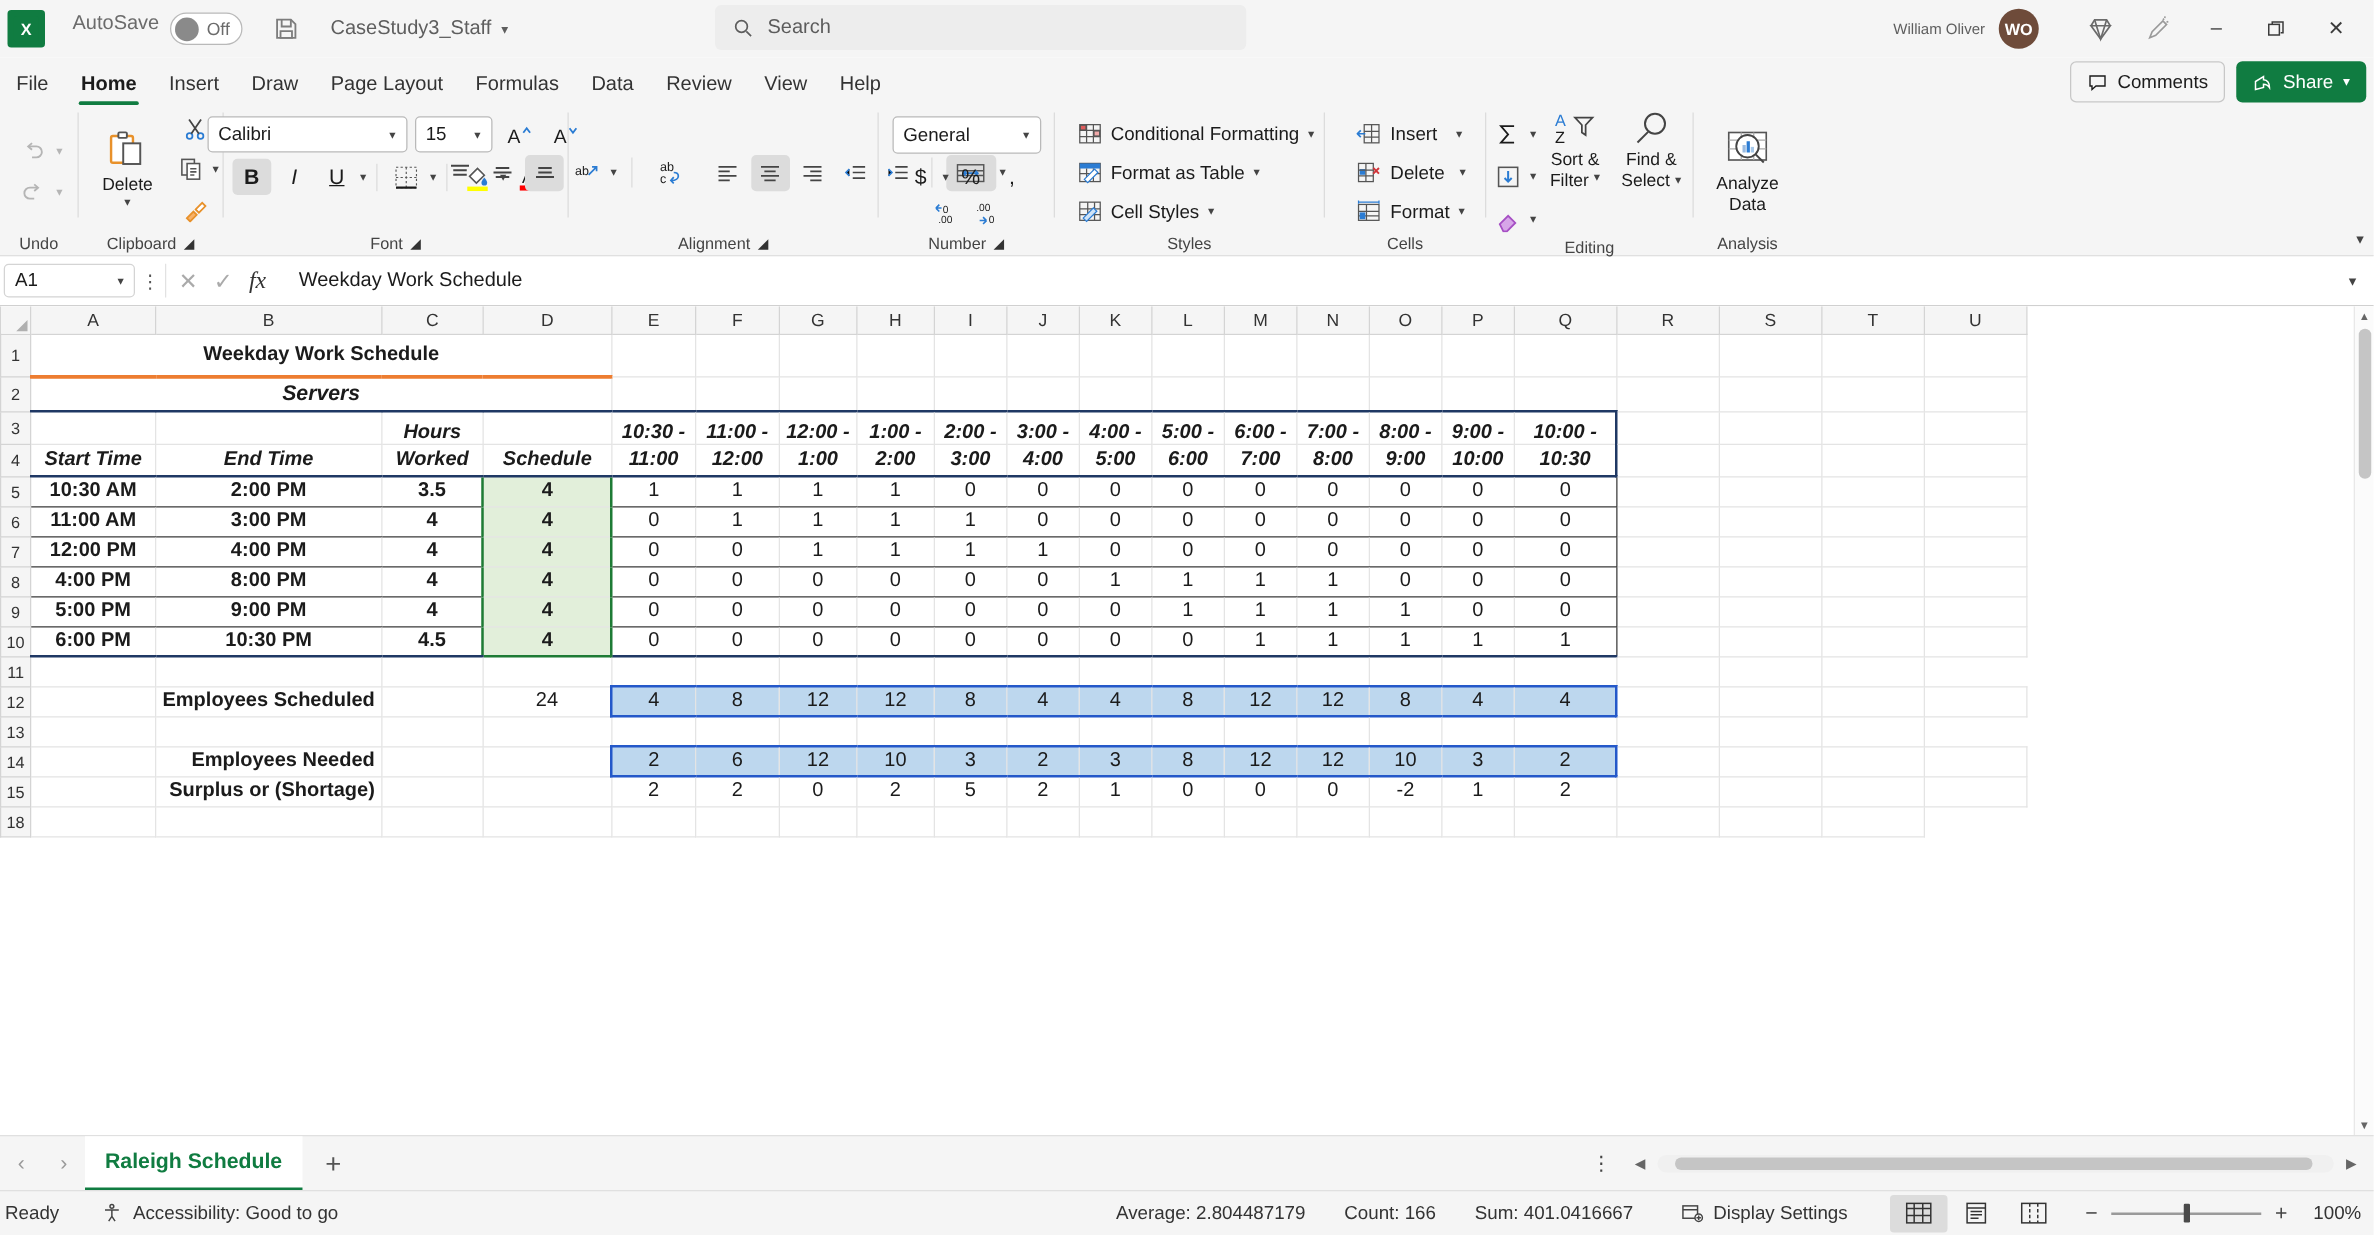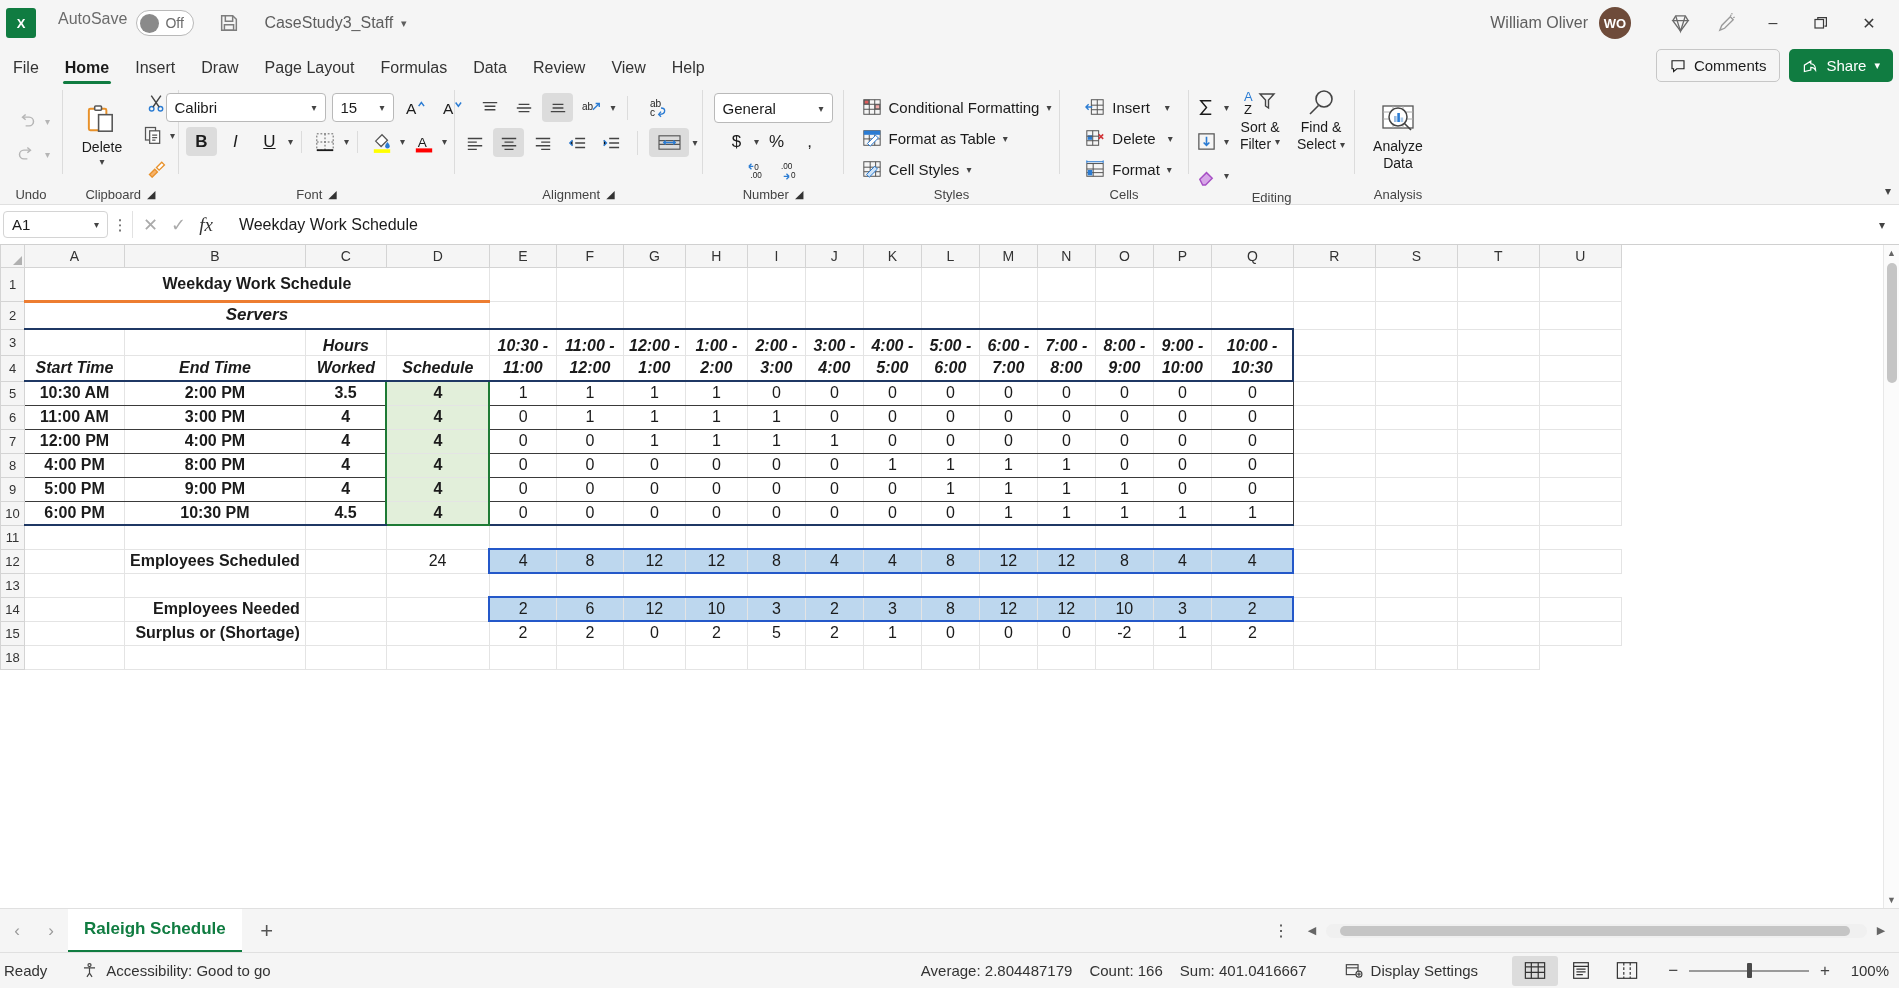--- a/index.html
+++ b/index.html
@@ -32,21 +32,21 @@
   .toggle .knob{width:19px;height:19px;border-radius:50%;background:#8a8a8a;}
   .toggle .tlabel{font-size:14px;color:#6b6b6b;margin-left:6px;}
   .save-ico{margin-left:24px;color:#7d7d7d;}
   .docname{margin-left:24px;color:#5e5e5e;font-size:16px;display:flex;align-items:center;gap:8px;}
   .chev{font-size:11px;color:#5e5e5e;}
   .searchbox{
     position:absolute;left:572px;top:4px;width:425px;height:36px;background:#ededed;
     border-radius:5px;display:flex;align-items:center;gap:11px;padding:0 14px;color:#5c5c5c;font-size:16px;
   }
   .tb-right{margin-left:auto;display:flex;align-items:center;gap:0;padding-right:6px;}
-  .username{color:#5e5e5e;font-size:16px;margin-right:11px;}
+  .username{color:#5e5e5e;font-size:12px;margin-right:11px;}
   .avatar{
     width:32px;height:32px;border-radius:50%;background:#6e4b3a;color:#fff;font-size:13px;
     display:flex;align-items:center;justify-content:center;font-weight:600;margin-right:26px;
   }
   .tbicon{width:46px;height:40px;display:flex;align-items:center;justify-content:center;color:#6b6b6b;}
   .wincontrol{width:48px;height:46px;display:flex;align-items:center;justify-content:center;color:#3b3b3b;font-size:16px;}
 
   
   .tabsbar{height:38px;background:#f5f5f5;display:flex;align-items:flex-end;position:relative;flex:0 0 38px;}
   .tab{
@@ -169,21 +169,21 @@
   .hthumb{position:absolute;left:14px;top:2px;width:510px;height:10px;background:#c5c5c5;border-radius:5px;}
   .harrow{width:20px;height:30px;display:flex;align-items:center;justify-content:center;color:#666;font-size:11px;}
 
   
   .statusbar{
     height:36px;background:#f5f5f5;display:flex;align-items:center;border-top:1px solid #e0e0e0;
     font-size:15px;color:#333;flex:0 0 36px;
   }
   .sb-ready{margin-left:4px;}
   .sb-acc{display:flex;align-items:center;gap:8px;margin-left:34px;}
-  .sb-stats{margin-left:auto;display:flex;align-items:center;gap:17px;}
+  .sb-stats{margin-left:auto;display:flex;align-items:center;gap:31px;}
   .sb-right{display:flex;align-items:center;gap:0;margin-left:38px;padding-right:6px;}
   .viewbtn{width:46px;height:30px;display:flex;align-items:center;justify-content:center;}
   .viewbtn.on{background:#dcdcdc;border-radius:3px;}
   .zoomwrap{display:flex;align-items:center;gap:11px;margin-left:18px;}
   .zslider{width:120px;height:14px;position:relative;display:flex;align-items:center;}
   .zline{width:100%;height:2px;background:#9a9a9a;}
   .zknob{position:absolute;left:58px;width:5px;height:15px;background:#4a4a4a;border-radius:1px;}
   .zpct{width:52px;text-align:right;padding-right:4px;}
   svg{display:block;}
 </style>
@@ -214,20 +214,27 @@
           <path d="M8 4v6h8V4"></path>
           <path d="M7 14h10v6H7z"></path>
         </svg>
     </div>
 
     <div class="docname">
       <span>CaseStudy3_Staff</span>
       <span class="chev">▾</span>
     </div>
 
+    <div class="searchbox">
+      <svg width="17" height="17" viewBox="0 0 20 20" fill="none" stroke="#5c5c5c" stroke-width="1.6">
+          <circle cx="8.5" cy="8.5" r="5.5"></circle>
+          <path d="M13 13l4.5 4.5"></path>
+        </svg>
+      <span>Search</span>
+    </div>
 
     <div class="tb-right">
       <span class="username">William Oliver</span>
       <div class="avatar">
           <span>WO</span>
         </div>
       <div class="tbicon">
         <svg width="23" height="23" viewBox="0 0 24 24" fill="none" stroke="#6b6b6b" stroke-width="1.4">
             <path d="M4 9h16l-8 11z"></path>
             <path d="M4 9l3-5h10l3 5"></path>
@@ -415,21 +422,21 @@
         </div>
       </div>
       <div class="gname">
         <span>Font</span>
         <span class="dlg">◢</span>
       </div>
     </div>
     <div class="gsep"></div>
 
     <div class="rgroup" style="width:247px">
-      <div class="gbody" style="flex-direction:column;gap:6px;padding-top:9px">
+      <div class="gbody" style="flex-direction:row;gap:6px;padding-top:9px">
         <div style="display:flex;align-items:center;gap:3px">
           <div class="fbtn">
             <svg width="20" height="18" viewBox="0 0 22 20" stroke="#444" stroke-width="1.6">
                 <path d="M3 4h16M5 8h12M5 12h12"></path>
               </svg>
           </div>
           <div class="fbtn">
             <svg width="20" height="18" viewBox="0 0 22 20" stroke="#444" stroke-width="1.6">
                 <path d="M5 6h12M3 10h16M5 14h12"></path>
               </svg>

